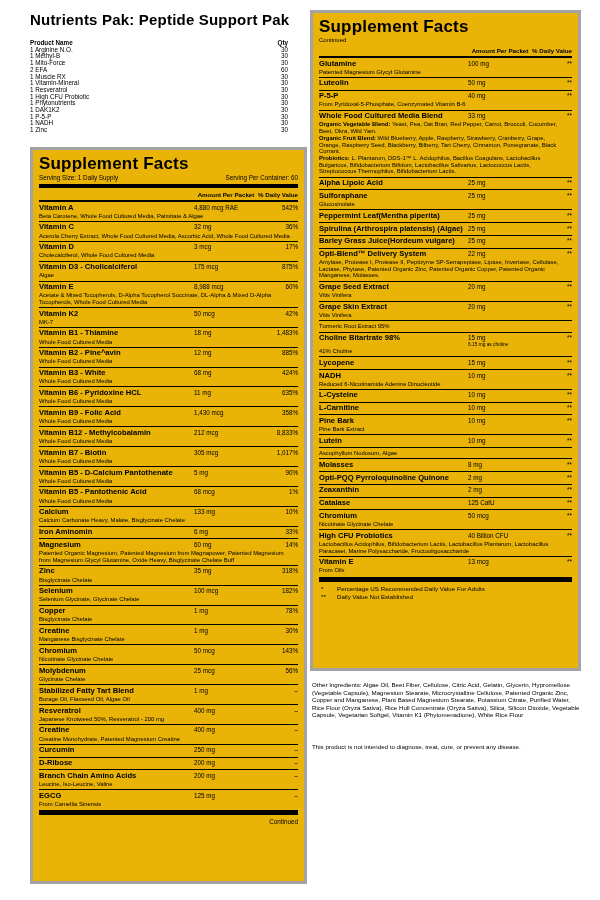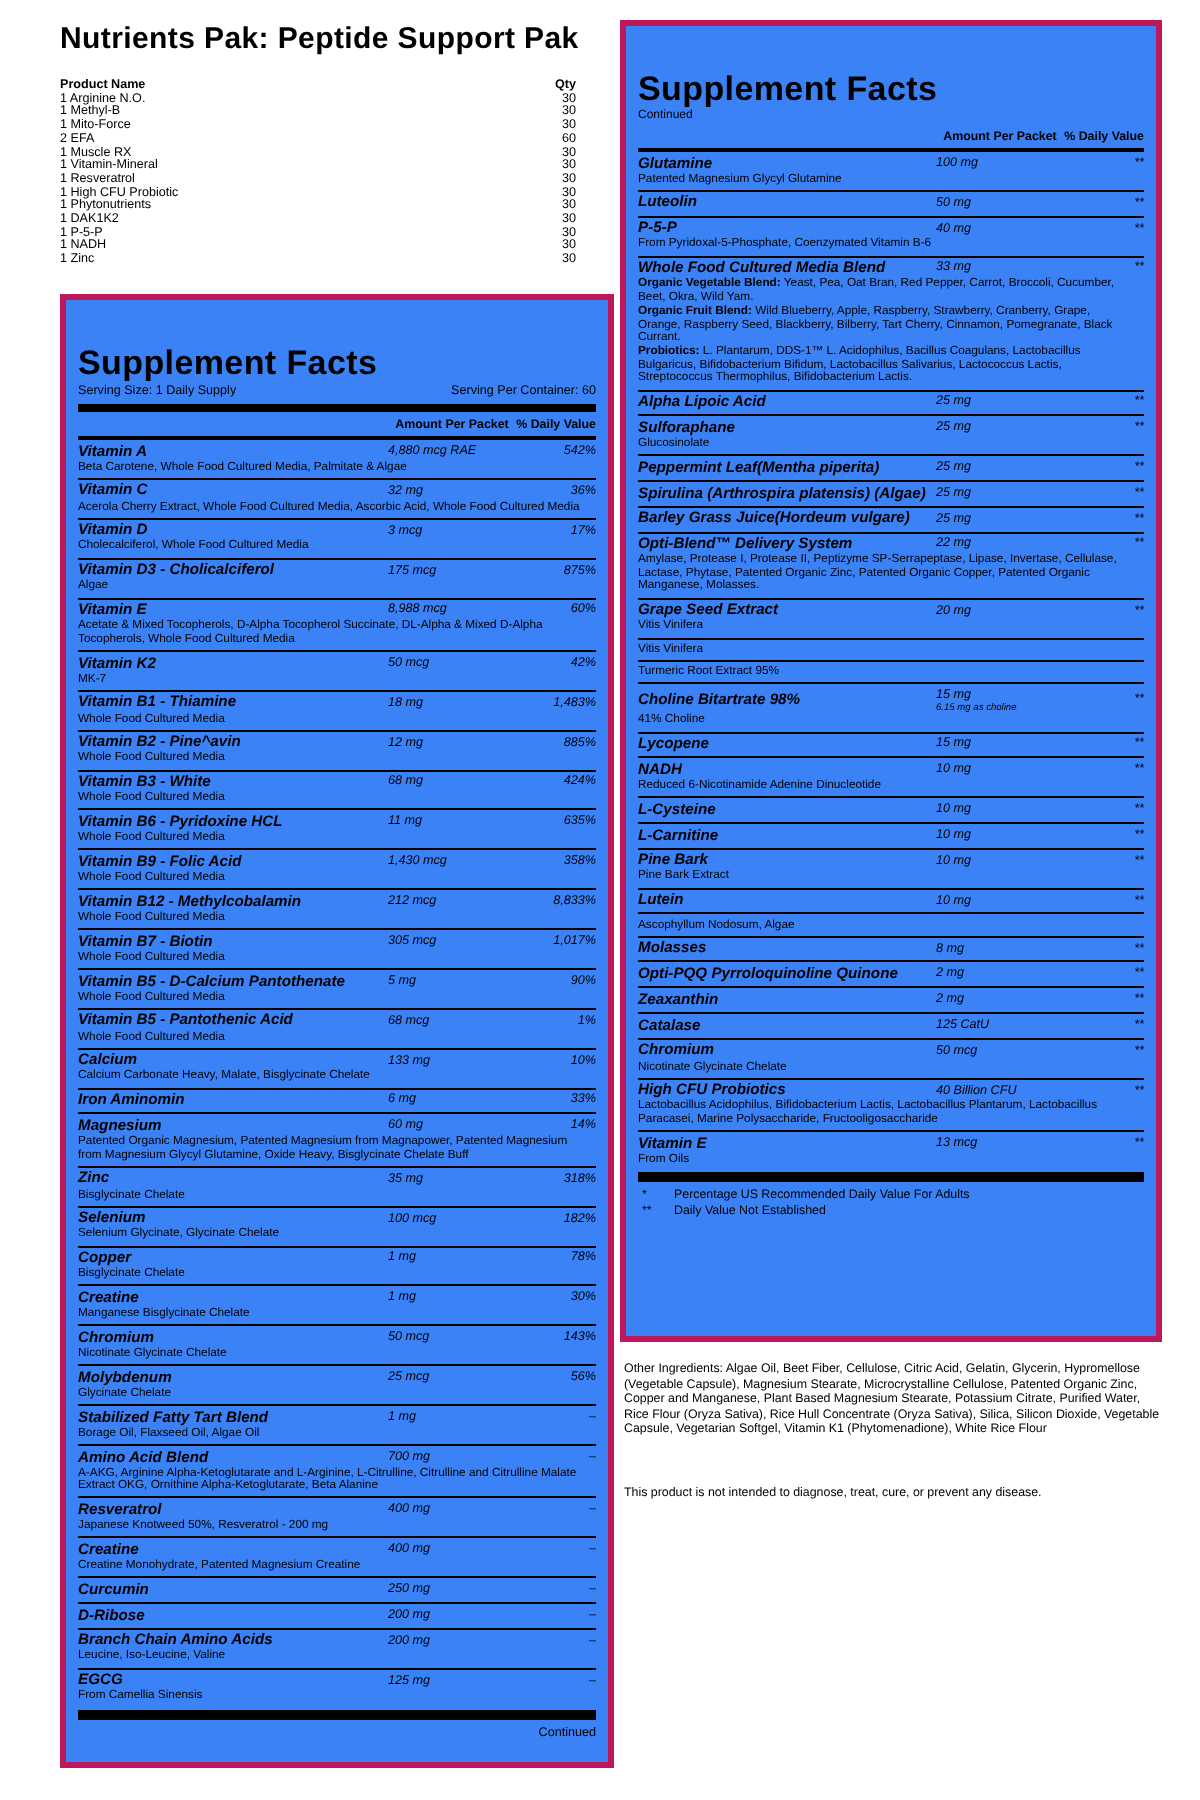--- a/index.html
+++ b/index.html
@@ -6,35 +6,35 @@
   body{font-family:"Liberation Sans","DejaVu Sans",sans-serif;color:#000;}
   .page{position:relative;width:600px;height:900px;background:#fff;overflow:hidden;}
 
   
   .main-title{position:absolute;left:30px;top:11px;font-size:15px;font-weight:bold;letter-spacing:.2px;}
   .product-list{position:absolute;left:30px;top:40px;width:258px;font-size:6.3px;line-height:6.7px;}
   .product-list .plrow{display:flex;justify-content:space-between;}
   .product-list .plhead{font-weight:bold;}
 
   
-  .panel{position:absolute;background:#3b82f6;border:3px solid #be185d;box-sizing:border-box;padding:22px 6px 3px 6px;overflow:hidden;}
+  .panel{position:absolute;background:#eab308;border:3px solid #a3a3a3;box-sizing:border-box;padding:4px 6px 3px 6px;overflow:hidden;}
   .panel-left{left:30px;top:147px;width:277px;height:737px;}
   .panel-right{left:310px;top:10px;width:271px;height:661px;}
   .sf-title{font-size:17px;font-weight:bold;letter-spacing:.2px;line-height:19px;}
   .sf-sub{font-size:6px;line-height:8px;}
   .serving-row{display:flex;justify-content:space-between;font-size:6.3px;line-height:8px;padding:1px 0 2px 0;}
   .thickbar{border-bottom:4.5px solid #000;}
   .colhead{display:flex;align-items:flex-end;font-size:6.2px;font-weight:bold;line-height:7px;padding:3px 0 2px 0;border-bottom:2px solid #000;}
   .colhead .sp{flex:1;}
   .colhead .ca{width:64px;text-align:center;}
   .colhead .cd{width:40px;text-align:right;}
   .rows{}
   .nrow{border-bottom:1.6px solid #000;padding:1.6px 0 1.6px 0;}
   .nrow:last-child{border-bottom:none;}
-  .nrow .top{display:flex;align-items:center;font-style:italic;}
+  .nrow .top{display:flex;align-items:flex-start;}
   .nrow .nm{flex:1;font-size:7.6px;font-weight:bold;line-height:8.6px;padding-right:3px;}
   .nrow .amt{width:64px;font-size:6.3px;line-height:8px;}
   .nrow .amt .note{display:block;font-size:4.8px;line-height:5.2px;}
   .nrow .dv{width:40px;font-size:6.3px;line-height:8px;text-align:right;}
   .nrow .sub{font-size:5.9px;line-height:6.6px;padding-top:.5px;width:98%;}
   .nrow .sub b{font-weight:bold;}
   .endbar{border-bottom:5.5px solid #000;margin-top:1px;}
   .continued{font-size:6.3px;text-align:right;padding-top:3px;}
   .footnotes{padding:3px 0 1px 2px;font-size:6.2px;line-height:8.2px;}
   .footnotes .fn{display:flex;}
@@ -319,28 +319,20 @@
         <div class="nrow">
           <div class="top">
             <span class="nm">Stabilized Fatty Tart Blend</span>
             <span class="amt">1 mg</span>
             <span class="dv">–</span>
           </div>
           <div class="sub">Borage Oil, Flaxseed Oil, Algae Oil</div>
         </div>
         <div class="nrow">
           <div class="top">
-            <span class="nm">Amino Acid Blend</span>
-            <span class="amt">700 mg</span>
-            <span class="dv">–</span>
-          </div>
-          <div class="sub">A-AKG, Arginine Alpha-Ketoglutarate and L-Arginine, L-Citrulline, Citrulline and Citrulline Malate Extract OKG, Ornithine Alpha-Ketoglutarate, Beta Alanine</div>
-        </div>
-        <div class="nrow">
-          <div class="top">
             <span class="nm">Resveratrol</span>
             <span class="amt">400 mg</span>
             <span class="dv">–</span>
           </div>
           <div class="sub">Japanese Knotweed 50%, Resveratrol - 200 mg</div>
         </div>
         <div class="nrow">
           <div class="top">
             <span class="nm">Creatine</span>
             <span class="amt">400 mg</span>
@@ -471,20 +463,25 @@
         </div>
         <div class="nrow">
           <div class="top">
             <span class="nm">Grape Seed Extract</span>
             <span class="amt">20 mg</span>
             <span class="dv">**</span>
           </div>
           <div class="sub">Vitis Vinifera</div>
         </div>
         <div class="nrow">
+          <div class="top">
+            <span class="nm">Grape Skin Extract</span>
+            <span class="amt">20 mg</span>
+            <span class="dv">**</span>
+          </div>
           <div class="sub">Vitis Vinifera</div>
         </div>
         <div class="nrow">
           <div class="sub">Turmeric Root Extract 95%</div>
         </div>
         <div class="nrow">
           <div class="top">
             <span class="nm">Choline Bitartrate 98%</span>
             <span class="amt">15 mg<span class="note">6.15 mg as choline</span></span>
             <span class="dv">**</span>

